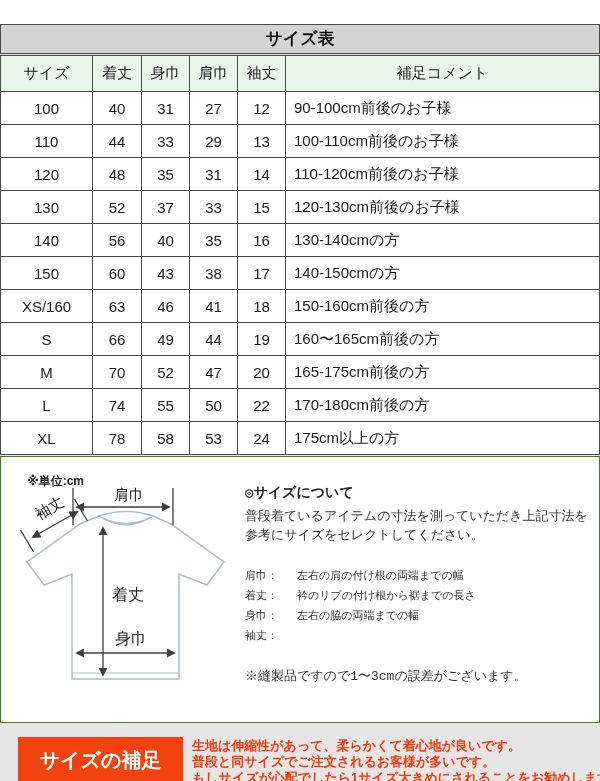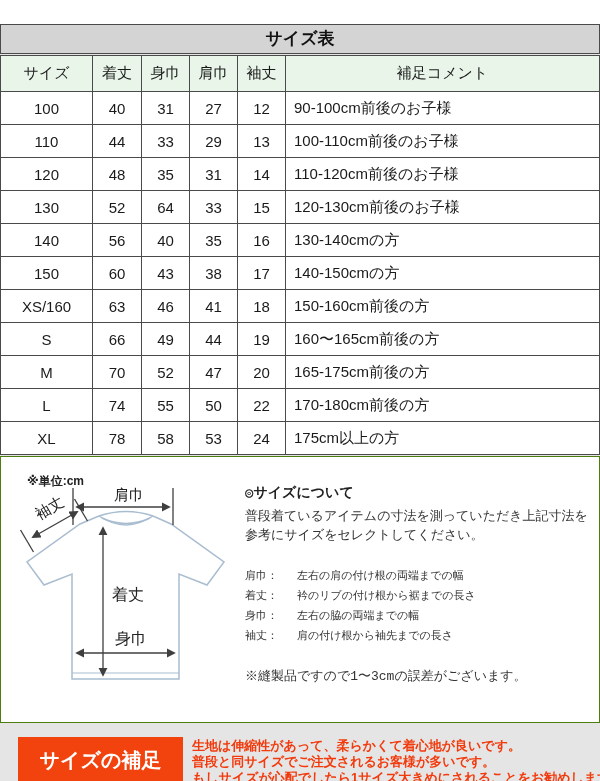--- a/index.html
+++ b/index.html
@@ -99,21 +99,21 @@
         <td>120</td>
         <td>48</td>
         <td>35</td>
         <td>31</td>
         <td>14</td>
         <td class="comment">110-120cm前後のお子様</td>
       </tr>
       <tr>
         <td>130</td>
         <td>52</td>
-        <td>64</td>
+        <td>37</td>
         <td>33</td>
         <td>15</td>
         <td class="comment">120-130cm前後のお子様</td>
       </tr>
       <tr>
         <td>140</td>
         <td>56</td>
         <td>40</td>
         <td>35</td>
         <td>16</td>
@@ -222,21 +222,20 @@
         <div class="def-row">
           <span class="def-term">着丈：</span>
           <span>衿のリブの付け根から裾までの長さ</span>
         </div>
         <div class="def-row">
           <span class="def-term">身巾：</span>
           <span>左右の脇の両端までの幅</span>
         </div>
         <div class="def-row">
           <span class="def-term">袖丈：</span>
-          <span>肩の付け根から袖先までの長さ</span>
         </div>
       </div>
 
       <div class="tolerance">※縫製品ですので1〜3cmの誤差がございます。</div>
     </div>
   </div>
 
   <div class="footer">
     <div class="badge">サイズの補足</div>
     <div class="footer-lines">

